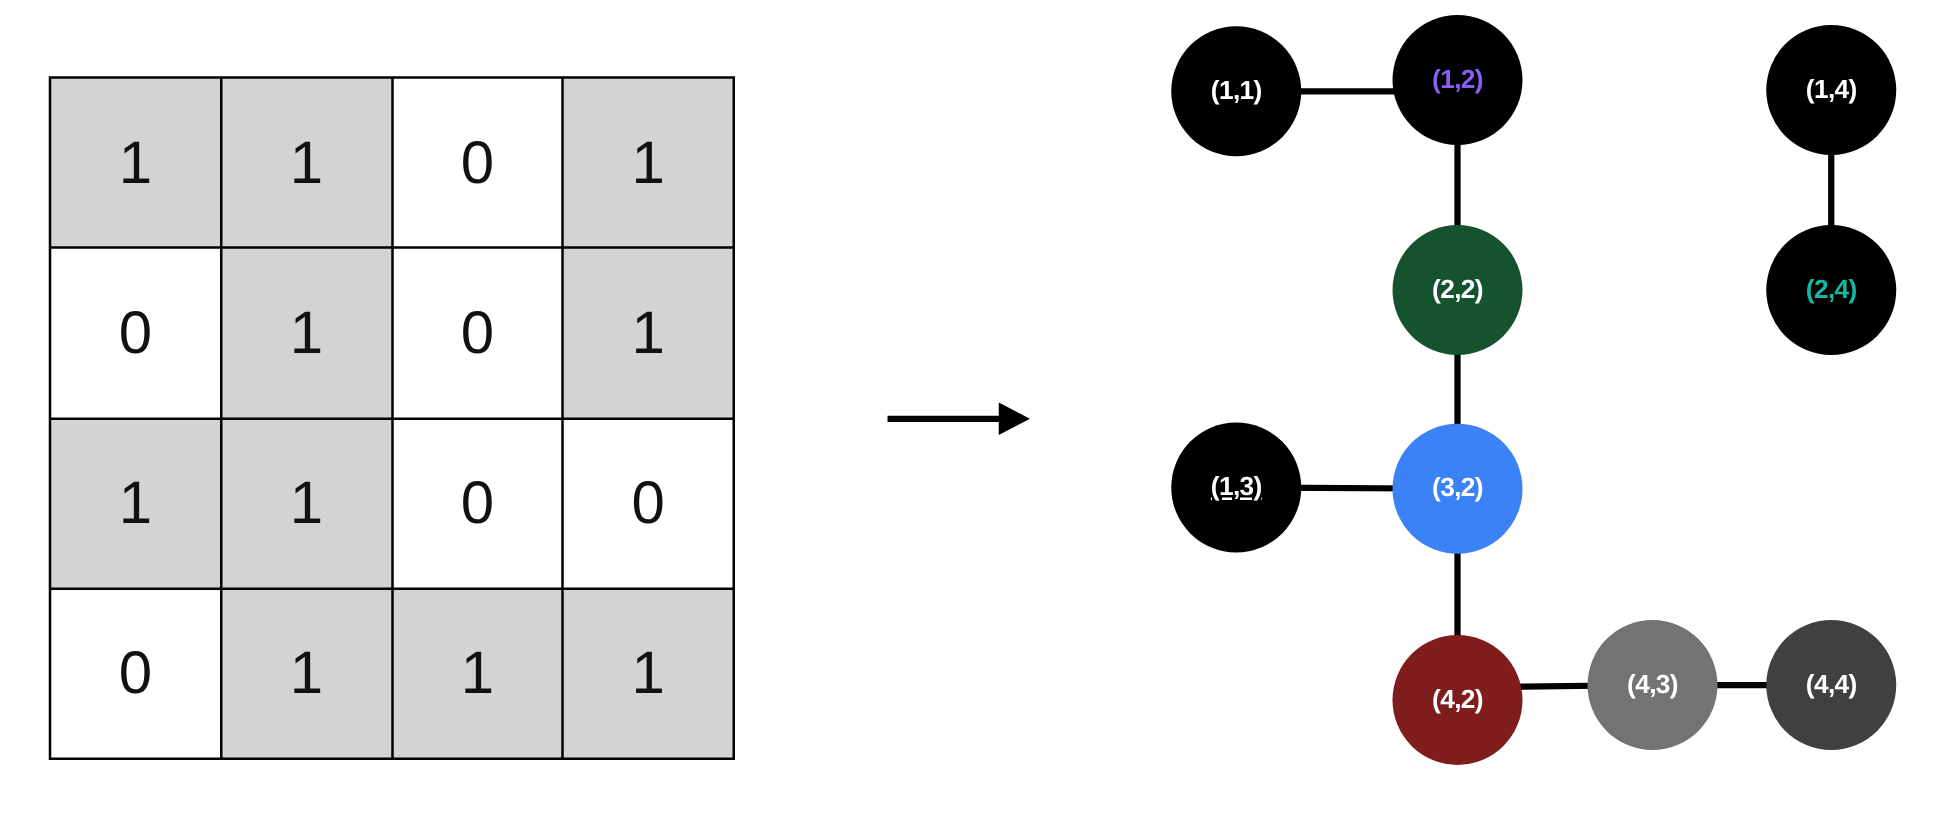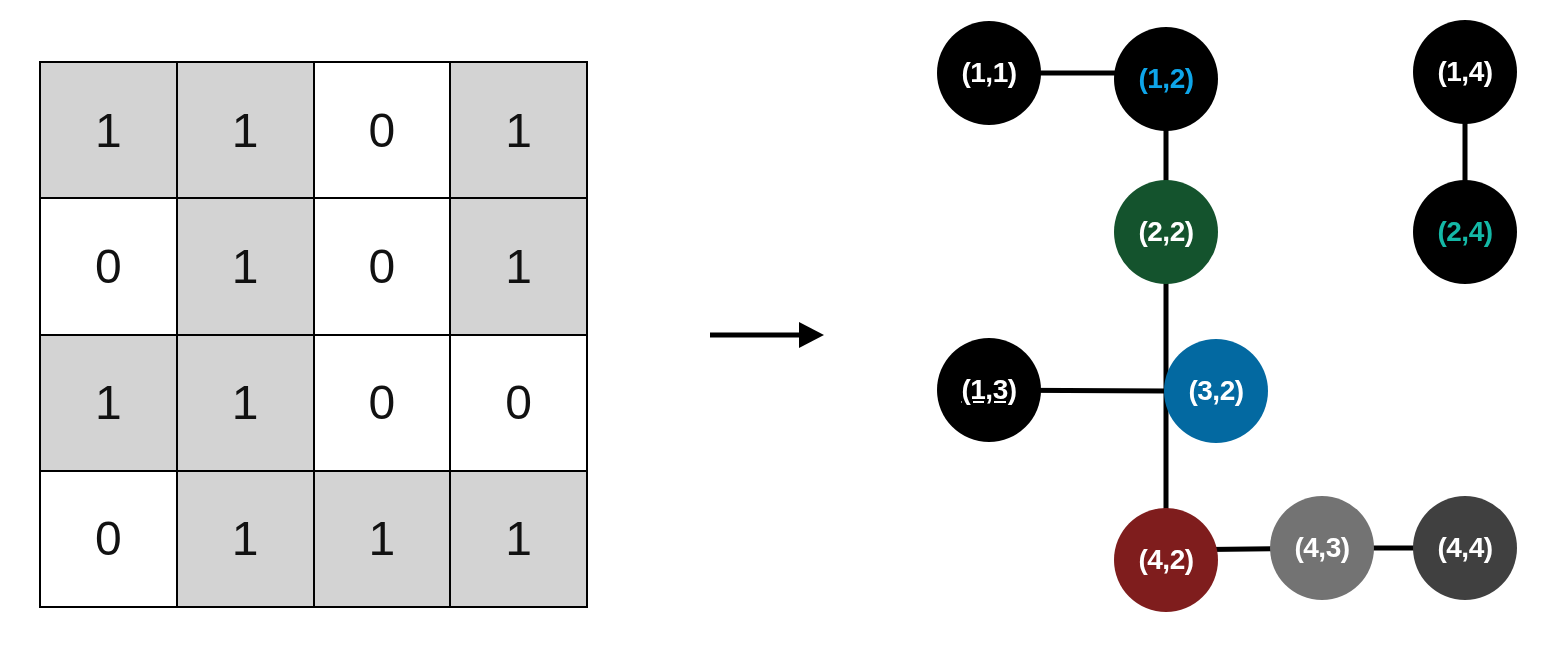--- a/index.html
+++ b/index.html
@@ -58,21 +58,21 @@
     height: 650px;
   }
   .node {
     position: absolute;
     width: 104px;
     height: 104px;
     border-radius: 50%;
     display: flex;
     align-items: center;
     justify-content: center;
-    font-size: 28px;
+    font-size: 21px;
     font-weight: bold;
     letter-spacing: -0.5px;
   }
 </style>
 </head>
 <body>
 
 <div class="canvas">
 
   <div class="matrix" style="background: rgb(0, 0, 0);">
@@ -105,24 +105,24 @@
       <line x1="1166" y1="232" x2="1166" y2="391" stroke="#000000" stroke-width="5"></line>
       <line x1="989" y1="390" x2="1166" y2="391" stroke="#000000" stroke-width="5"></line>
       <line x1="1166" y1="391" x2="1166" y2="550" stroke="#000000" stroke-width="5"></line>
       <line x1="1166" y1="550" x2="1322" y2="548" stroke="#000000" stroke-width="5"></line>
       <line x1="1322" y1="548" x2="1465" y2="548" stroke="#000000" stroke-width="5"></line>
       <line x1="1465" y1="72" x2="1465" y2="232" stroke="#000000" stroke-width="5"></line>
     </svg>
 
   <div>
       <div class="node" style="left: 937px; top: 21px; background: rgb(0, 0, 0); color: rgb(255, 255, 255);">(1,1)</div>
-      <div class="node" style="left: 1114px; top: 27px; background: rgb(0, 0, 0); color: #0ea5e9;">(1,2)</div>
+      <div class="node" style="left: 1114px; top: 12px; background: rgb(0, 0, 0); color: #8b5cf6;">(1,2)</div>
       <div class="node" style="left: 1413px; top: 20px; background: rgb(0, 0, 0); color: rgb(255, 255, 255); text-align: center;">(1,4)</div>
       <div class="node" style="left: 1114px; top: 180px; background: #14532d; color: rgb(255, 255, 255);">(2,2)</div>
       <div class="node" style="left: 1413px; top: 180px; background: rgb(0, 0, 0); color: #14b8a6;">(2,4)</div>
       <div class="node" style="left: 937px; top: 338px; background: rgb(0, 0, 0); color: rgb(255, 255, 255); text-decoration: underline;">(1,3)</div>
-      <div class="node" style="left: 1164px; top: 339px; background: #0369a1; color: rgb(255, 255, 255);">(3,2)</div>
+      <div class="node" style="left: 1114px; top: 339px; background: #3b82f6; color: rgb(255, 255, 255);">(3,2)</div>
       <div class="node" style="left: 1114px; top: 508px; background: #7f1d1d; color: rgb(255, 255, 255);">(4,2)</div>
       <div class="node" style="left: 1270px; top: 496px; background: #737373; color: rgb(255, 255, 255);">(4,3)</div>
       <div class="node" style="left: 1413px; top: 496px; background: #404040; color: rgb(255, 255, 255);">(4,4)</div>
     </div>
 
 </div>
 
 </body></html>

